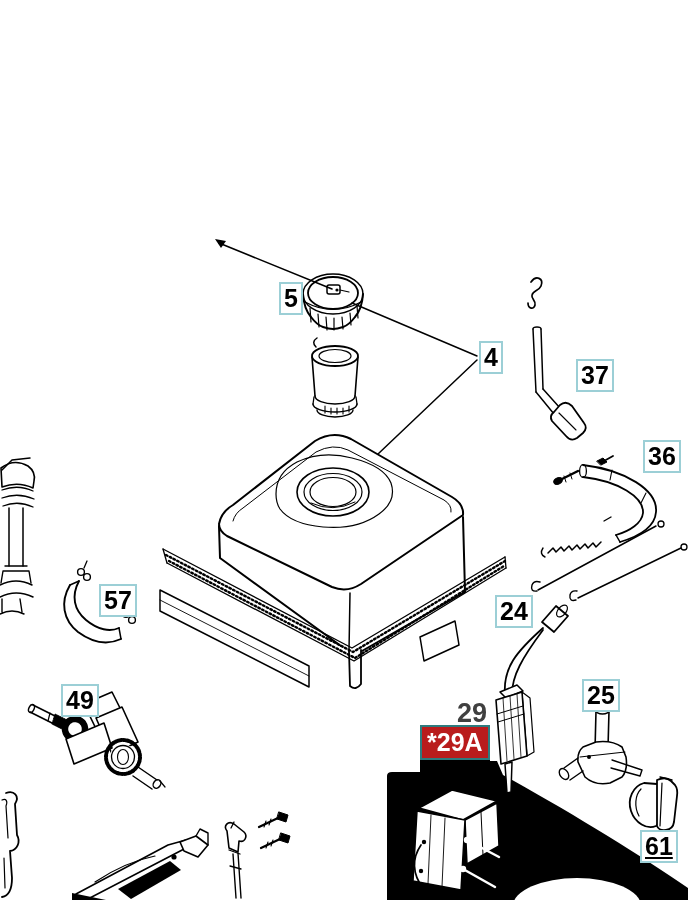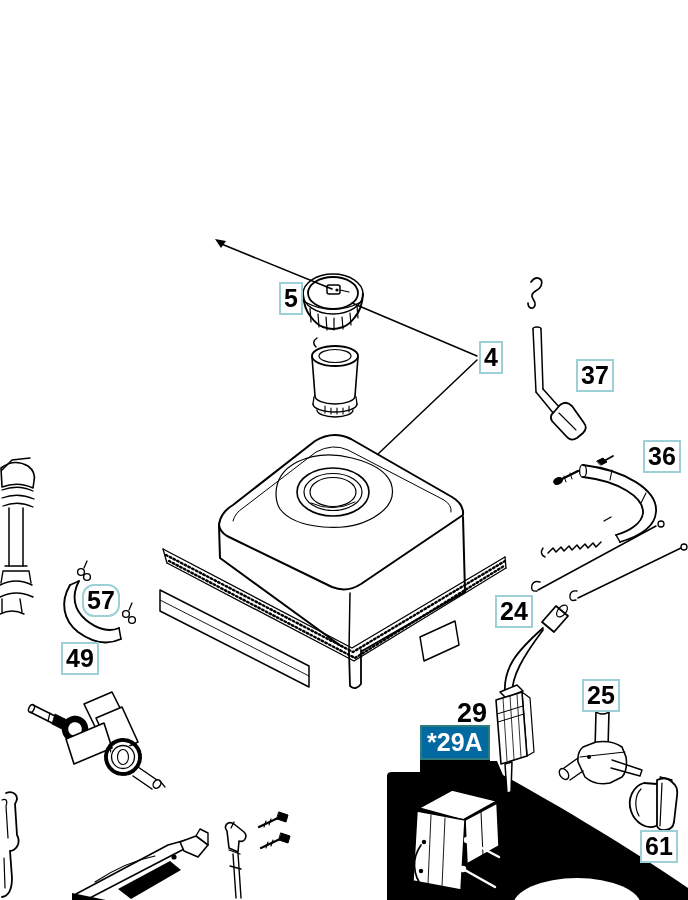--- a/index.html
+++ b/index.html
@@ -2,22 +2,22 @@
 <html><head>
 <meta charset="utf-8">
 <style>
   html,body{margin:0;padding:0;background:#fff;}
   #stage{position:relative;width:688px;height:900px;background:#fff;overflow:hidden;
          font-family:"Liberation Sans",sans-serif;}
   #art{position:absolute;left:0;top:0;width:688px;height:900px;}
   .callout{position:absolute;box-sizing:border-box;border:2px solid #9ccfd6;background:#fff;
            color:#000;font:700 25px/1.08 "Liberation Sans",sans-serif;padding:1px 3px;
            text-align:center;min-width:18px;cursor:pointer;}
-  .callout.hl{border-color:#2e7b7e;background:#0369a1;color:#fff;padding:2px 5px;}
-  .plainlabel{position:absolute;color:#000000;font:700 27px/1 "Liberation Sans",sans-serif;}
+  .callout.hl{border-color:#2e7b7e;background:#b91c1c;color:#fff;padding:2px 5px;}
+  .plainlabel{position:absolute;color:#404040;font:700 27px/1 "Liberation Sans",sans-serif;}
 </style>
 </head>
 <body>
 
 <div id="stage">
 
 <svg id="art" viewBox="0 0 688 900" fill="none" stroke="#000" stroke-linecap="round" stroke-linejoin="round">
 
   <g>
     <path d="M219,243 L332,289" stroke-width="1.6"></path>
@@ -233,23 +233,23 @@
     <path d="M657,780 Q666,776 671,781 L675,785 Q678,789 677,796 L674,822 Q673,829 666,830 Q659,831 657,826 Z" fill="#fff" stroke-width="1.8"></path>
     <path d="M662,783 L660,826" stroke-width="1.2"></path>
     <path d="M660,777 L672,780" stroke-width="1.4"></path>
   </g>
 </svg>
 
   <div class="callout" style="left:279px;top:282px;">5</div>
   <div class="callout" style="left:479px;top:341px;">4</div>
   <div class="callout" style="left:546px;top:359px;margin-left:30px;">37</div>
   <div class="callout" style="left:623px;top:440px;margin-left:20px;">36</div>
-  <div class="callout" style="left:82px;top:584px;border-radius:12px;">57</div>
-  <div class="callout" style="left:61px;top:642px;">49</div>
+  <div class="callout" style="left:99px;top:584px;">57</div>
+  <div class="callout" style="left:61px;top:684px;">49</div>
   <div class="callout" style="left:495px;top:595px;">24</div>
   <div class="callout" style="left:582px;top:671px;margin-top:8px;">25</div>
-  <div class="callout" style="left:640px;top:830px;">61</div>
+  <div class="callout" style="left:640px;top:830px;text-decoration:underline;">61</div>
 
   <div class="plainlabel" style="left:457px;top:700px;">29</div>
 
   <div class="callout hl" style="left:420px;top:725px;">*29A</div>
 
 </div>
 
 </body></html>

